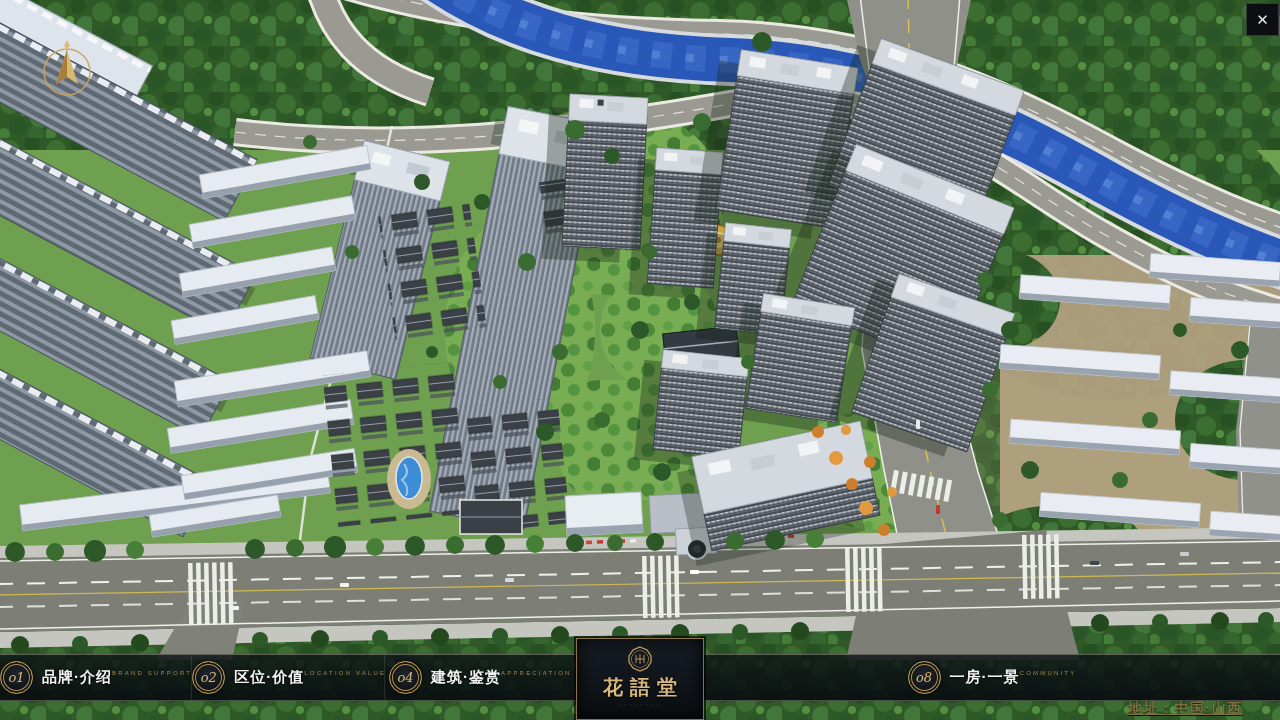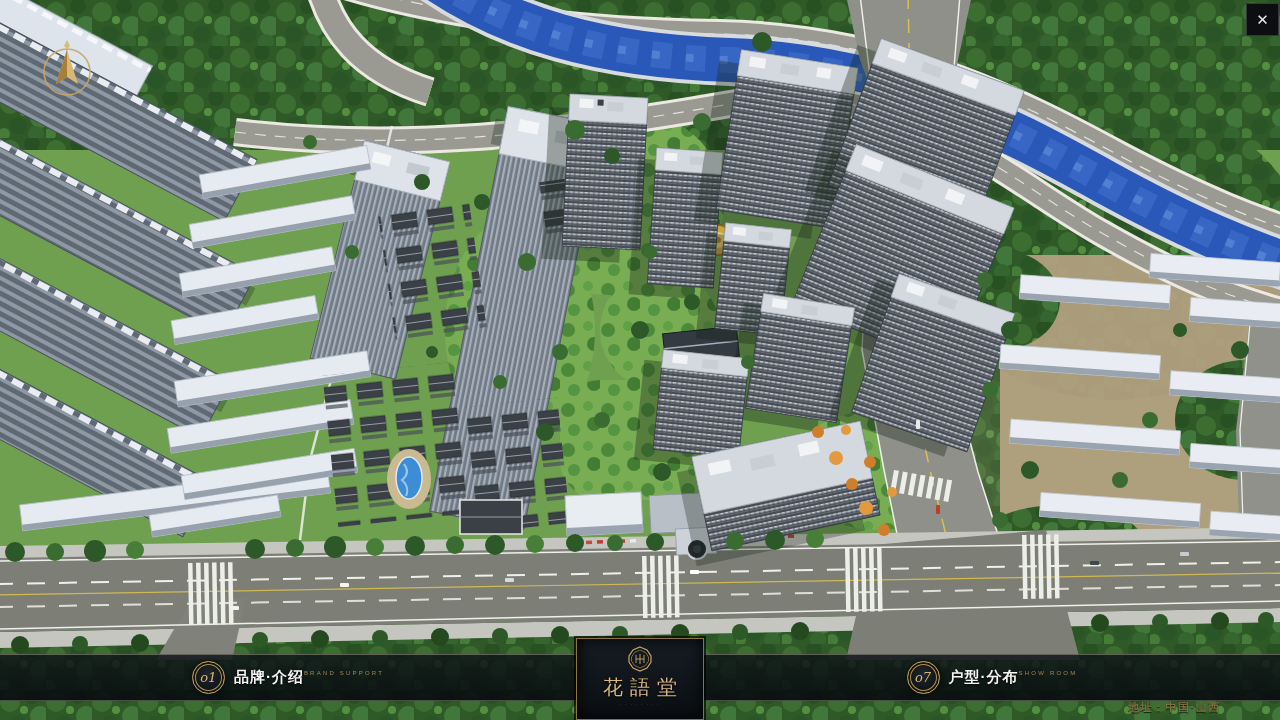--- a/index.html
+++ b/index.html
@@ -17,26 +17,26 @@
   .nav-group{display:flex;flex:1;min-width:0;}
   .cell{flex:1;display:flex;align-items:center;justify-content:center;gap:9px;min-width:0;cursor:pointer;}
   .nav-group .cell + .cell{border-left:1px solid rgba(220,220,220,.13);}
   .badge{width:31px;height:31px;border-radius:50%;border:1px solid #c9a65f;display:flex;align-items:center;justify-content:center;flex:0 0 auto;box-shadow:inset 0 0 0 2px rgba(5,8,10,.9), inset 0 0 0 3px rgba(201,166,95,.85), 0 0 6px rgba(0,0,0,.6);background:radial-gradient(circle at 50% 40%, #20262c 0%, #0c1013 80%);}
   .num{font-family:"DejaVu Serif","Liberation Serif",serif;font-style:italic;font-size:13px;color:#d8b87a;transform:translateY(-.5px);}
   .labels{display:flex;flex-direction:row;align-items:flex-start;min-width:0;}
   .cn{font-size:15px;font-weight:700;color:#f3f3f1;letter-spacing:1px;white-space:nowrap;text-shadow:0 1px 2px rgba(0,0,0,.8);}
   .en{margin-top:2px;font-size:6px;letter-spacing:2.2px;color:#9d8753;white-space:nowrap;text-transform:uppercase;}
 
   
-  .logo-panel{flex:0 0 126px;height:80px;margin-top:-17px;background:linear-gradient(#161d24,#0a0e12);border:1px solid #8d7340;box-shadow:0 0 0 2px rgba(0,0,0,.65), inset 0 0 16px rgba(0,0,0,.9);display:flex;flex-direction:column;align-items:center;z-index:7;}
+  .logo-panel{flex:0 0 126px;height:80px;margin-top:-17px;background:linear-gradient(#161d24,#0a0e12);border:1px solid #8d7340;box-shadow:0 0 0 2px rgba(0,0,0,.65), inset 0 0 16px rgba(0,0,0,.9);display:flex;flex-direction:column;align-items:center;z-index:7;font-weight:bold;}
   .logo-title{font-family:"DejaVu Serif","Liberation Serif",serif;font-size:20px;color:#d8b87c;letter-spacing:7px;padding-left:7px;margin-top:2px;text-shadow:0 1px 2px #000;white-space:nowrap;}
   .logo-sub{font-size:6px;transform:scale(.7);color:#8f7a4a;letter-spacing:2px;margin-top:1px;white-space:nowrap;}
 
   
-  .address{position:absolute;left:1128px;top:700px;font-size:11px;font-weight:700;color:#7e6f3e;letter-spacing:1.5px;text-shadow:0 1px 1px rgba(0,0,0,.75);z-index:6;white-space:nowrap;}
+  .address{position:absolute;left:1128px;top:700px;font-size:14px;font-weight:700;color:#7e6f3e;letter-spacing:1.5px;text-shadow:0 1px 1px rgba(0,0,0,.75);z-index:6;white-space:nowrap;text-decoration:underline;}
 </style>
 </head>
 <body>
 
 <div class="stage">
 
   <svg class="map" width="1280" height="720" viewBox="0 0 1280 720">
     <defs>
       <pattern id="forest" width="46" height="46" patternUnits="userSpaceOnUse">
         <rect width="46" height="46" fill="#2f5a28"></rect>
@@ -524,39 +524,57 @@
     <div class="nav-group">
       <div class="cell">
         <div class="badge">
             <span class="num">o1</span>
           </div>
         <div class="labels">
           <div class="cn">品牌·介绍</div>
           <div class="en">BRAND SUPPORT</div>
         </div>
       </div>
+      <div class="cell">
+        <div class="badge">
+            <span class="num">o2</span>
+          </div>
+        <div class="labels">
+          <div class="cn">区位·价值</div>
+          <div class="en">LOCATION VALUE</div>
+        </div>
+      </div>
+      <div class="cell">
+        <div class="badge">
+            <span class="num">o4</span>
+          </div>
+        <div class="labels">
+          <div class="cn">建筑·鉴赏</div>
+          <div class="en">APPRECIATION</div>
+        </div>
+      </div>
     </div>
 
     <div class="logo-panel">
       <svg width="24" height="26" viewBox="0 0 24 26" style="margin-top:7px;">
         <polygon points="12,1 19,4 23,10 23,16 19,22 12,25 5,22 1,16 1,10 5,4" fill="none" stroke="#c9a45f" stroke-width="1.2"></polygon>
         <polygon points="12,4 17.5,6.5 20.5,11 20.5,15 17.5,19.5 12,22 6.5,19.5 3.5,15 3.5,11 6.5,6.5" fill="none" stroke="#c9a45f" stroke-width=".7" opacity=".8"></polygon>
         <path d="M 8,9 v8 M 12,8 v10 M 16,9 v8 M 8,13 h8" stroke="#c9a45f" stroke-width="1" fill="none" opacity=".9"></path>
       </svg>
       <div class="logo-title">花語堂</div>
       <div class="logo-sub">· · · · · · · ·</div>
     </div>
 
     <div class="nav-group">
       <div class="cell">
         <div class="badge">
-            <span class="num">o7</span>
+            <span class="num">o8</span>
           </div>
         <div class="labels">
-          <div class="cn">户型·分布</div>
-          <div class="en">SHOW ROOM</div>
+          <div class="cn">一房·一景</div>
+          <div class="en">COMMUNITY</div>
         </div>
       </div>
     </div>
   </div>
 
   <div class="address">地址：中国·山西</div>
 </div>
 
 </body></html>

